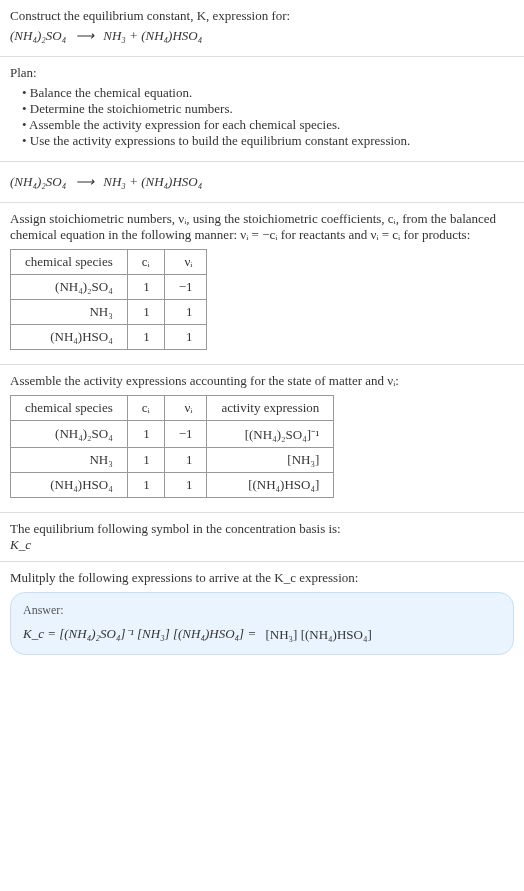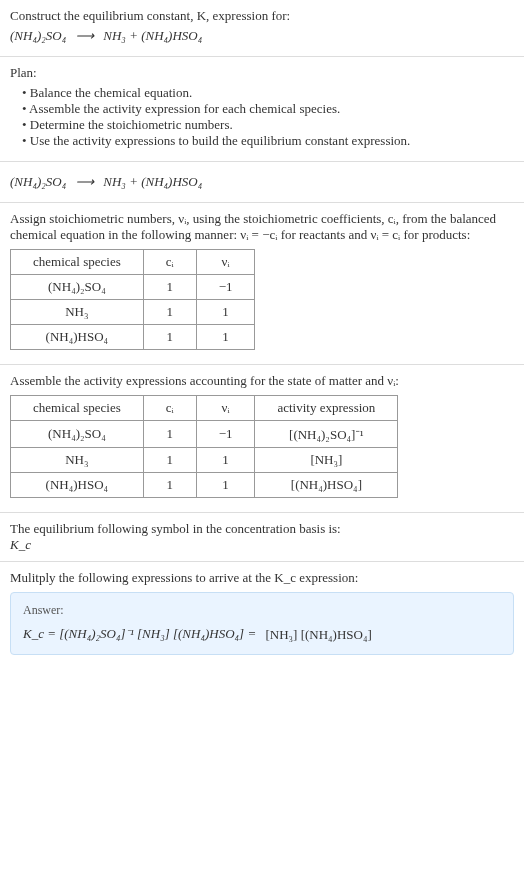--- a/index.html
+++ b/index.html
@@ -19,31 +19,31 @@
   .eq-line { margin: 4px 0; font-style: italic; }
   .arrow { padding: 0 6px; }
   .italic { font-style: italic; }
 
   table {
     border-collapse: collapse;
     margin: 6px 0;
   }
   th, td {
     border: 1px solid #999;
-    padding: 4px 22px;
-    text-align: center;
+    padding: 4px 14px;
+    text-align: right;
     font-size: 13px;
     font-weight: normal;
   }
   th { background: #fff; }
 
   .answer-box {
     background: #eaf4ff;
     border: 1px solid #c7dff5;
-    border-radius: 4px;
+    border-radius: 15px;
     padding: 10px 12px;
     margin: 6px 0 10px 0;
   }
   .answer-label {
     font-size: 12px;
     color: #555;
     margin-bottom: 6px;
   }
   .frac {
     display: inline-block;
@@ -67,22 +67,22 @@
     <span>(NH₄)₂SO₄</span>
     <span class="arrow">⟶</span>
     <span>NH₃ + (NH₄)HSO₄</span>
   </div>
 </div>
 
 <div class="section">
   <div>Plan:</div>
   <ul class="bullets">
     <li>Balance the chemical equation.</li>
+    <li>Determine the stoichiometric numbers.</li>
     <li>Assemble the activity expression for each chemical species.</li>
-    <li>Determine the stoichiometric numbers.</li>
     <li>Use the activity expressions to build the equilibrium constant expression.</li>
   </ul>
 </div>
 
 <div class="section">
   <div class="eq-line">
     <span>(NH₄)₂SO₄</span>
     <span class="arrow">⟶</span>
     <span>NH₃ + (NH₄)HSO₄</span>
   </div>

